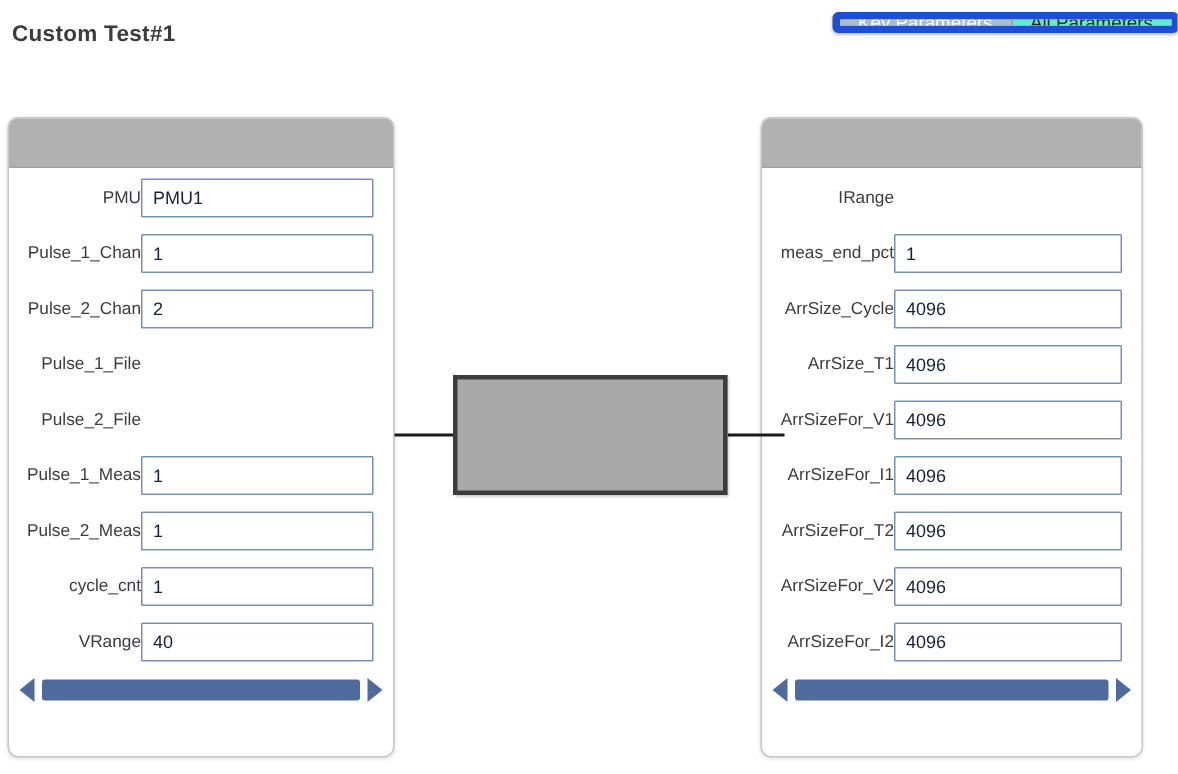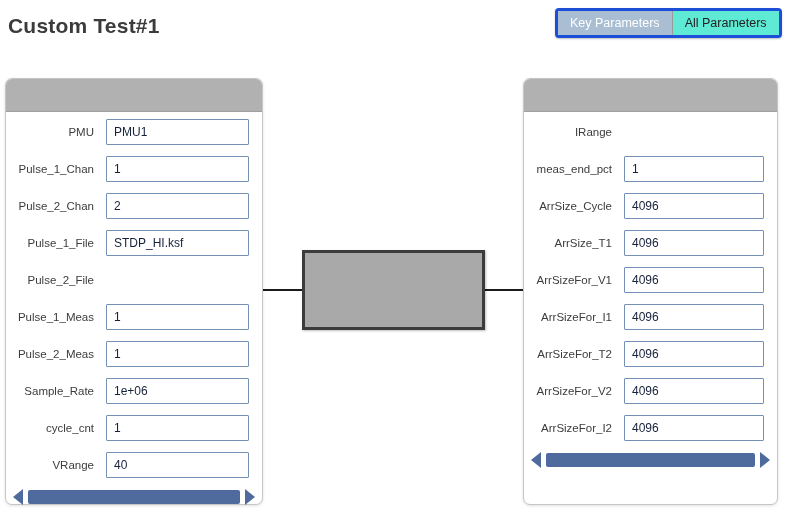--- a/index.html
+++ b/index.html
@@ -6,29 +6,29 @@
   html, body { background: #ffffff; }
   body {
     width: 785px; height: 516px;
     position: relative;
     font-family: "Liberation Sans", sans-serif;
     overflow: hidden;
   }
 
   .page-title {
     position: absolute; left: 8px; top: 14px;
-    font-size: 21px; font-weight: bold; color: #3b3b3b;
+    font-size: 15px; font-weight: bold; color: #3b3b3b;
     letter-spacing: 0.2px;
   }
 
   
   .segmented {
     position: absolute; left: 555px; top: 8px;
-    display: flex; height: 30px;
-    border: 3px solid #1d4ed8; border-radius: 4px;
+    display: flex; height: 14px;
+    border: 5px solid #1d4ed8; border-radius: 4px;
     overflow: hidden; background: #ffffff;
     box-shadow: 0 1px 2px rgba(0,0,0,0.25);
   }
   .seg-btn {
     font-family: "Liberation Sans", sans-serif;
     font-size: 12.5px; padding: 0 12px;
     display: flex; align-items: center; justify-content: center;
     border: none; background: #5eead4; color: #222222;
     cursor: pointer; white-space: nowrap;
   }
@@ -36,31 +36,31 @@
   .seg-btn + .seg-btn { border-left: 1px solid #9a9a9a; }
 
   
   .panel {
     position: absolute; top: 78px;
     height: 427px; background: #ffffff;
     border: 1px solid #c6c6c6; border-radius: 7px;
     box-shadow: 0 1px 3px rgba(0,0,0,0.12);
   }
   .panel-left  { left: 5px;   width: 258px; }
-  .panel-right { left: 523px; width: 255px; }
+  .panel-right { left: 507px; width: 255px; }
   .panel-header {
     height: 33px; background: #b1b1b1;
     border-radius: 6px 6px 0 0;
     border-bottom: 1px solid #a0a0a0;
   }
   .panel-body { padding-top: 7px; }
   .field-row {
     display: flex; align-items: center;
     height: 26px; margin-bottom: 11px;
-    padding: 0 13px 0 6px; gap: 12px;
+    padding: 0 13px 0 6px; gap: 0;
   }
   .field-row label {
     flex: 0 0 82px; text-align: right;
     font-size: 11.5px; color: #3c3c3c;
     white-space: nowrap; overflow: visible;
   }
   .field-row input {
     flex: 1; height: 18px; min-width: 0;
     border: 1px solid #7491b5; border-radius: 1px;
     background: #ffffff; color: #16213a;
@@ -116,36 +116,31 @@
     <div class="field-row">
       <label>Pulse_1_Chan</label>
       <input type="text" value="1" style="">
     </div>
     <div class="field-row">
       <label>Pulse_2_Chan</label>
       <input type="text" value="2" style="">
     </div>
     <div class="field-row">
       <label>Pulse_1_File</label>
-      <input type="text" value="STDP_HI.ksf" style="">
     </div>
     <div class="field-row">
       <label>Pulse_2_File</label>
     </div>
     <div class="field-row">
       <label>Pulse_1_Meas</label>
       <input type="text" value="1" style="">
     </div>
     <div class="field-row">
       <label>Pulse_2_Meas</label>
       <input type="text" value="1" style="">
-    </div>
-    <div class="field-row">
-      <label>Sample_Rate</label>
-      <input type="text" value="1e+06" style="">
     </div>
     <div class="field-row">
       <label>cycle_cnt</label>
       <input type="text" value="1" style="">
     </div>
     <div class="field-row">
       <label>VRange</label>
       <input type="text" value="40" style="">
     </div>
   </div>

